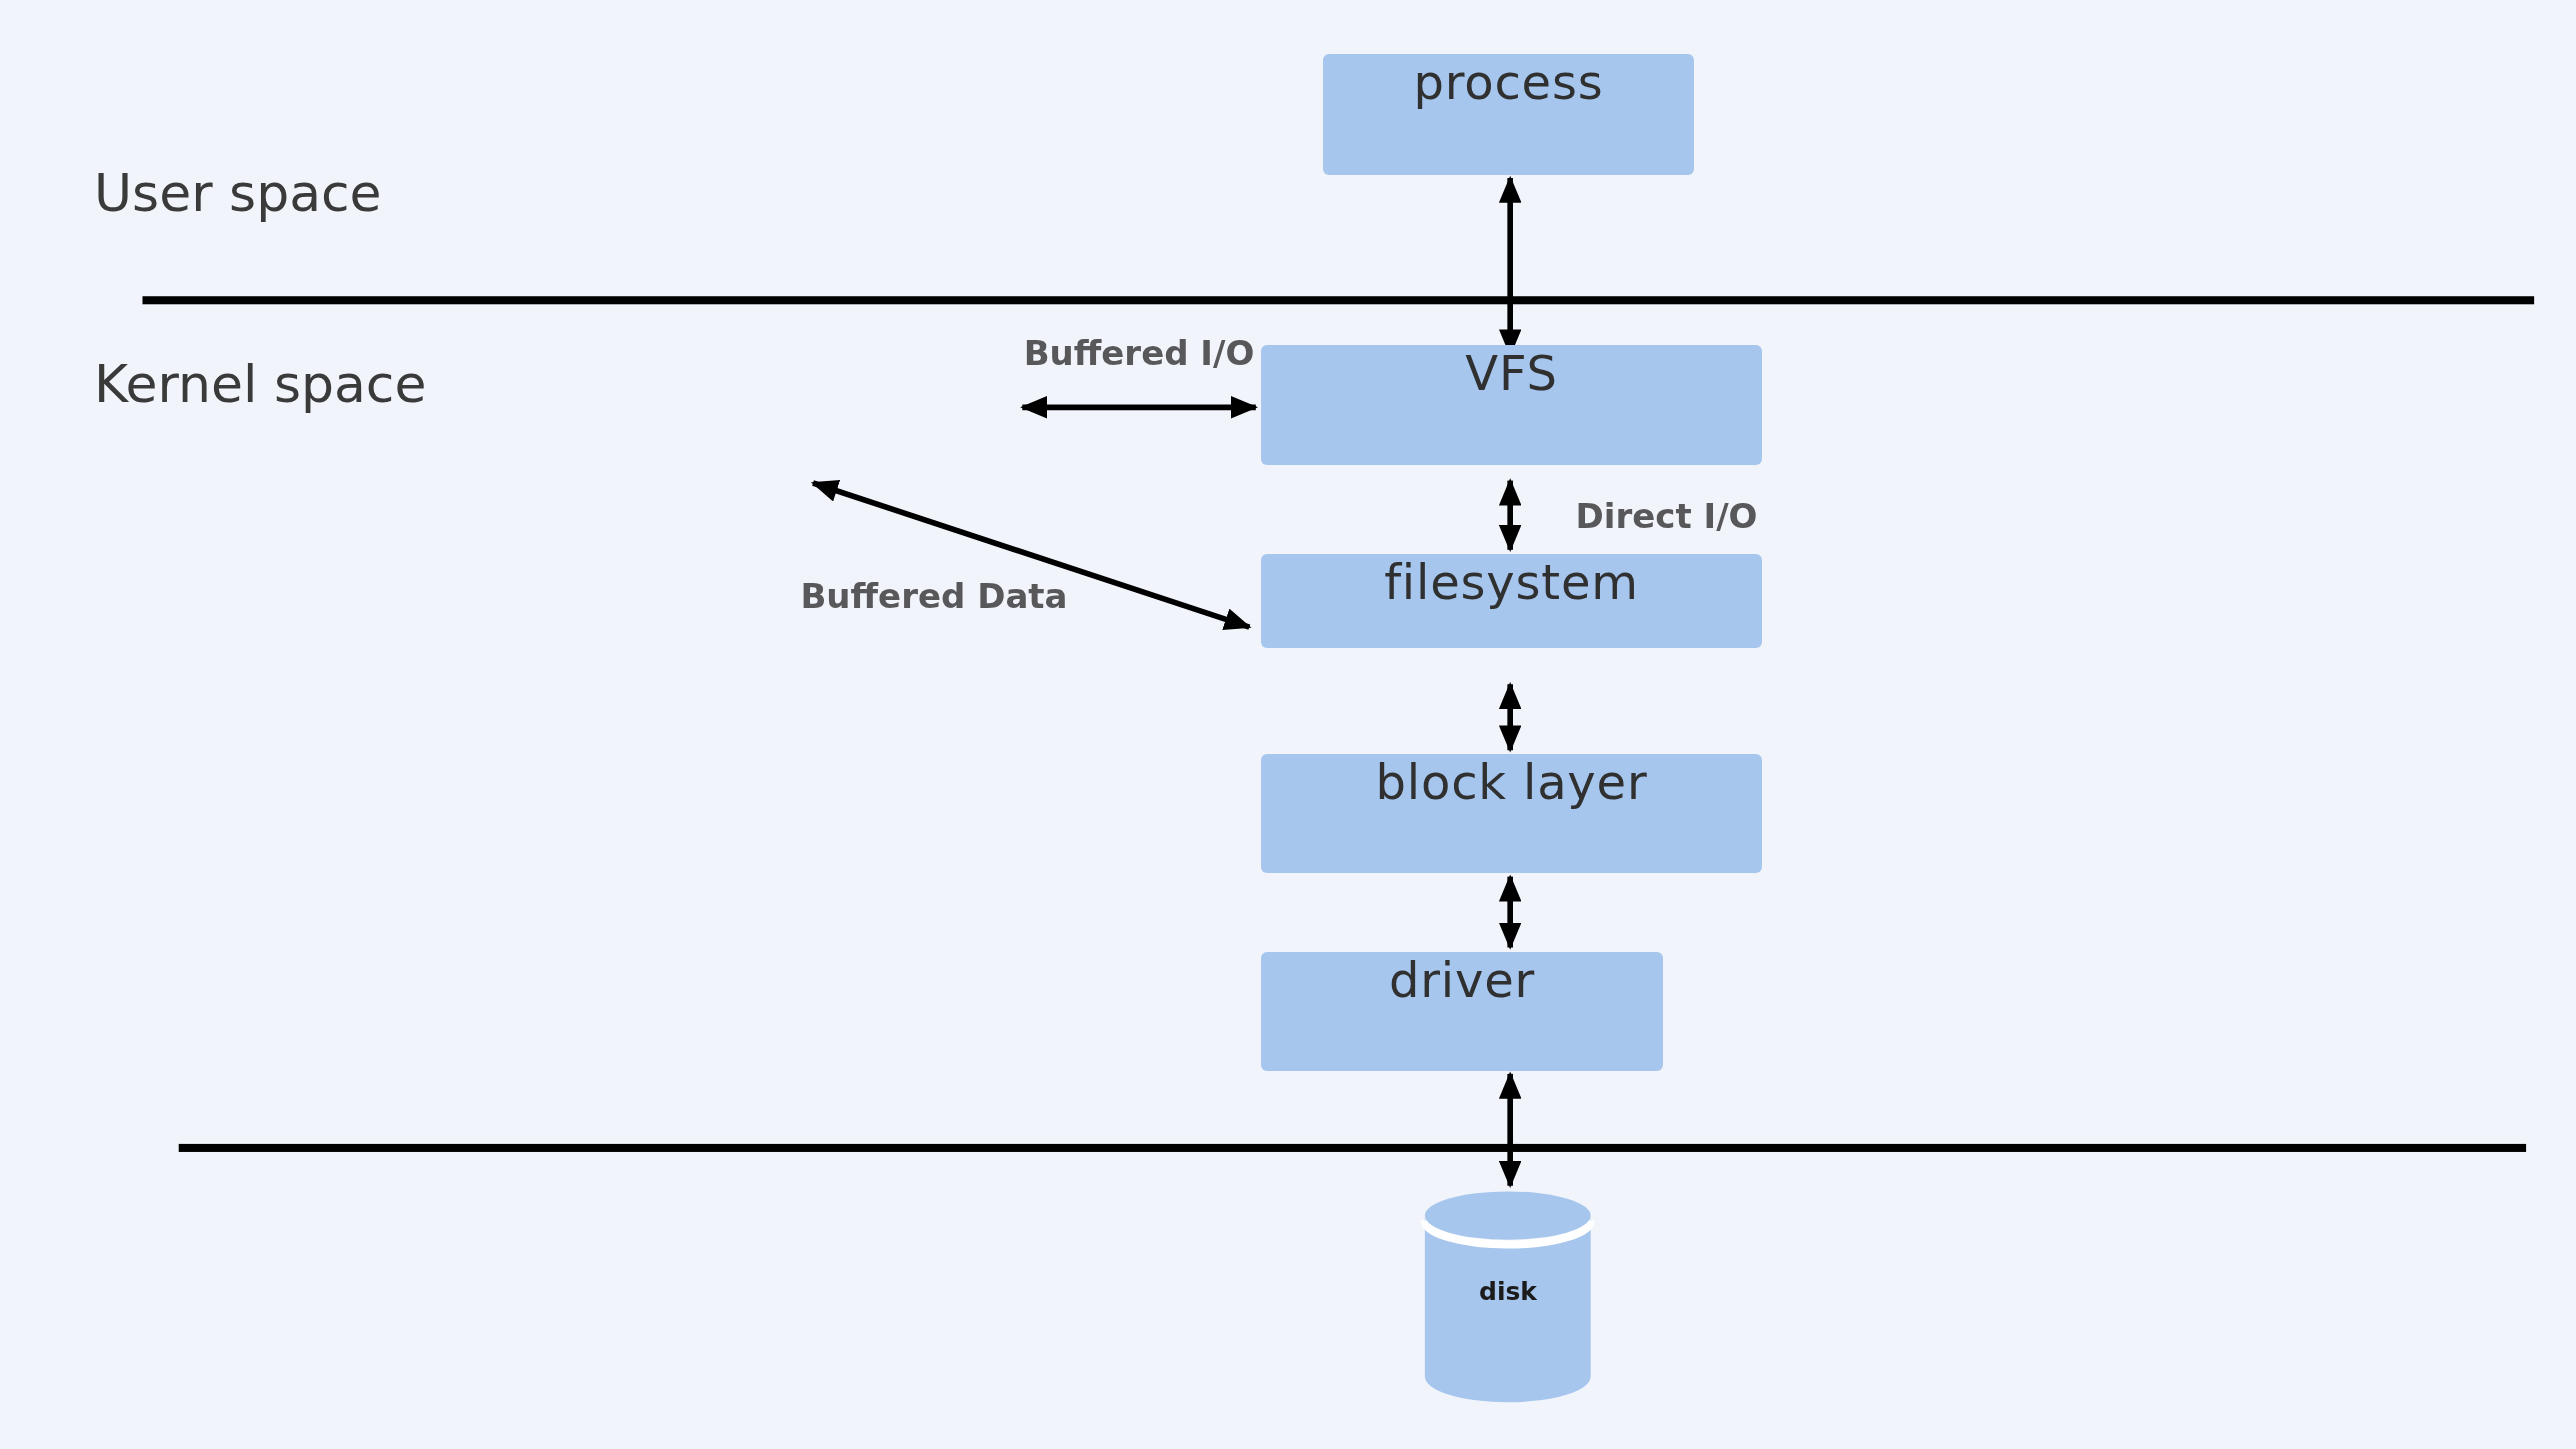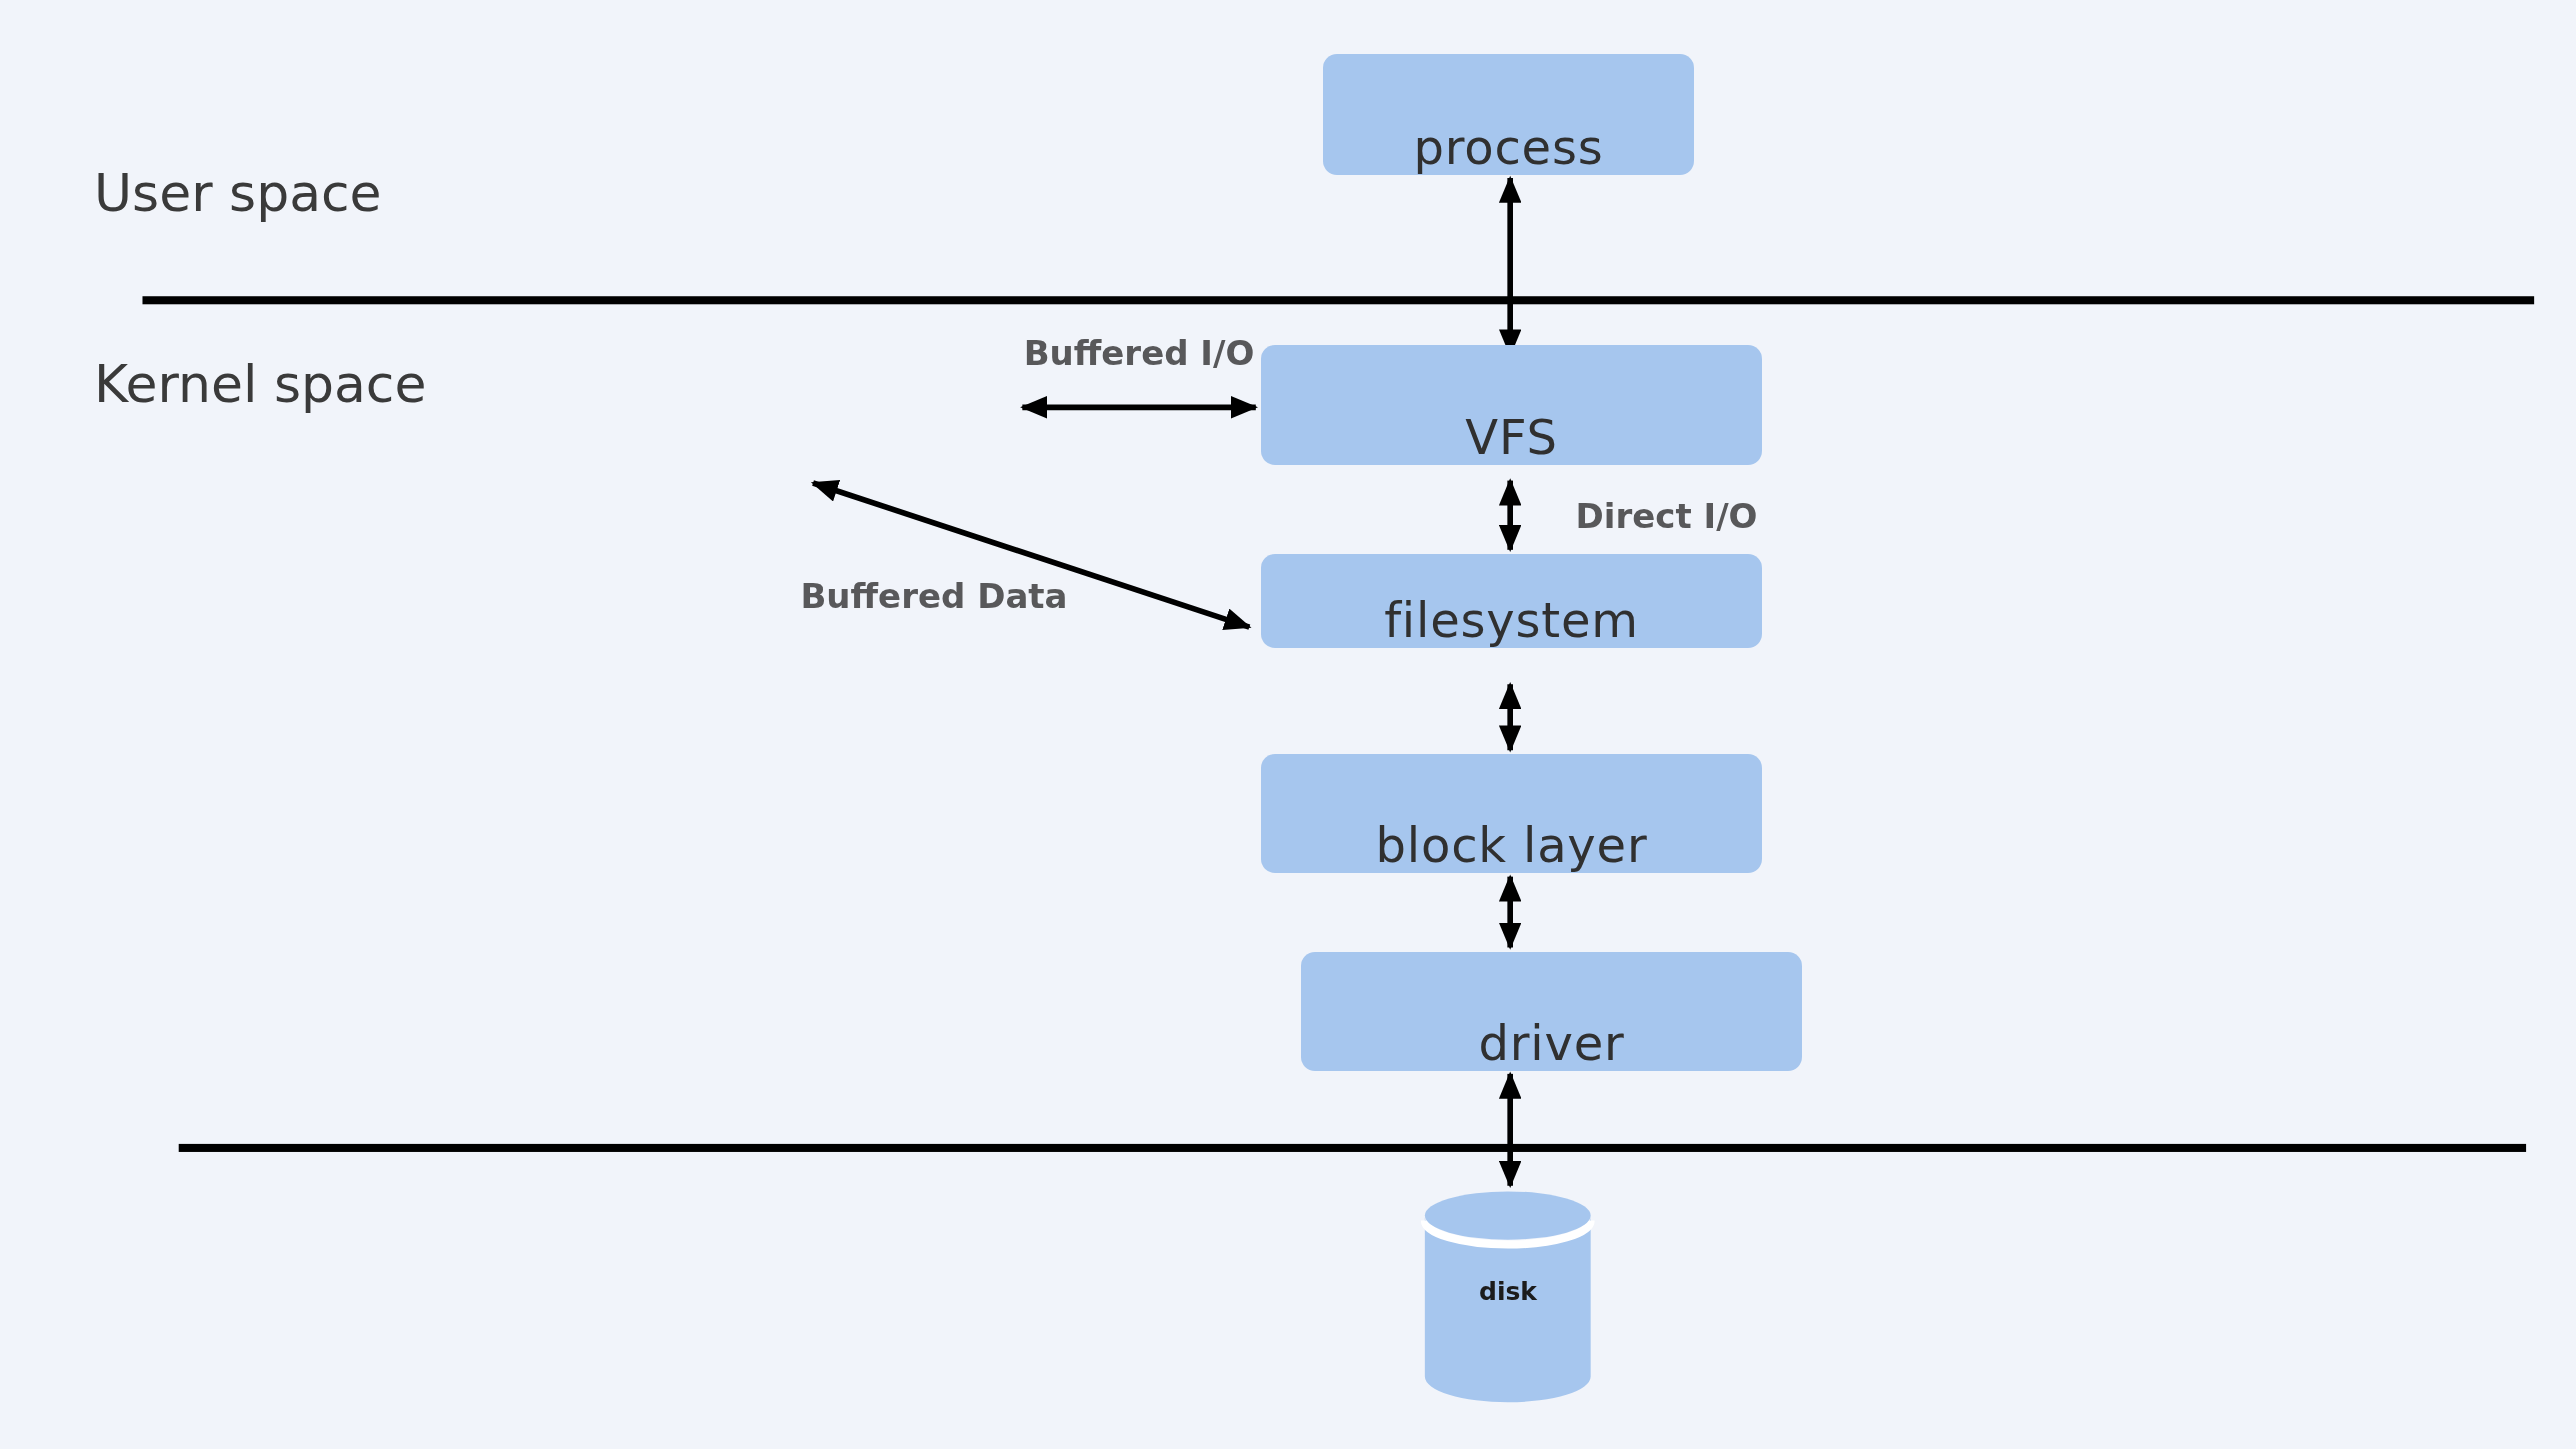--- a/index.html
+++ b/index.html
@@ -12,22 +12,22 @@
     --disk-text:#1c1c1c;
   }
   *{margin:0;padding:0;box-sizing:border-box;}
   html,body{width:2576px;height:1449px;}
   body{background:var(--background);font-family:"DejaVu Sans","Liberation Sans",sans-serif;overflow:hidden;}
   .stage{position:relative;width:2576px;height:1449px;}
   .stage svg{position:absolute;left:0;top:0;}
   .node{
     position:absolute;
     background:var(--box-fill);
-    border-radius:14px;
-    display:flex;align-items:flex-end;justify-content:center;
+    border-radius:6px;
+    display:flex;align-items:flex-start;justify-content:center;
     font-size:48px;color:var(--box-text);
     letter-spacing:0.8px;
   }
   .space-label{
     position:absolute;
     font-size:52px;color:var(--space-label-color);
     white-space:nowrap;
   }
   .edge-label{
     position:absolute;
@@ -82,21 +82,21 @@
   </div>
   <div class="node" style="left:1261px;top:345px;width:501px;height:120px;">
     <span>VFS</span>
   </div>
   <div class="node" style="left:1261px;top:554px;width:501px;height:94px;">
     <span>filesystem</span>
   </div>
   <div class="node" style="left:1261px;top:754px;width:501px;height:119px;">
     <span>block layer</span>
   </div>
-  <div class="node" style="left:1261px;top:952px;width:501px;height:119px;margin-left:40px;">
+  <div class="node" style="left:1261px;top:952px;width:402px;height:119px;">
     <span>driver</span>
   </div>
 
   <div class="edge-label" style="left:1002px;top:333px;width:274px;">Buffered I/O</div>
   <div class="edge-label" style="left:1570px;top:496px;width:193px;">Direct I/O</div>
   <div class="edge-label" style="left:793px;top:576px;width:282px;">Buffered Data</div>
 
   <div class="disk-label">disk</div>
 
 </div>

